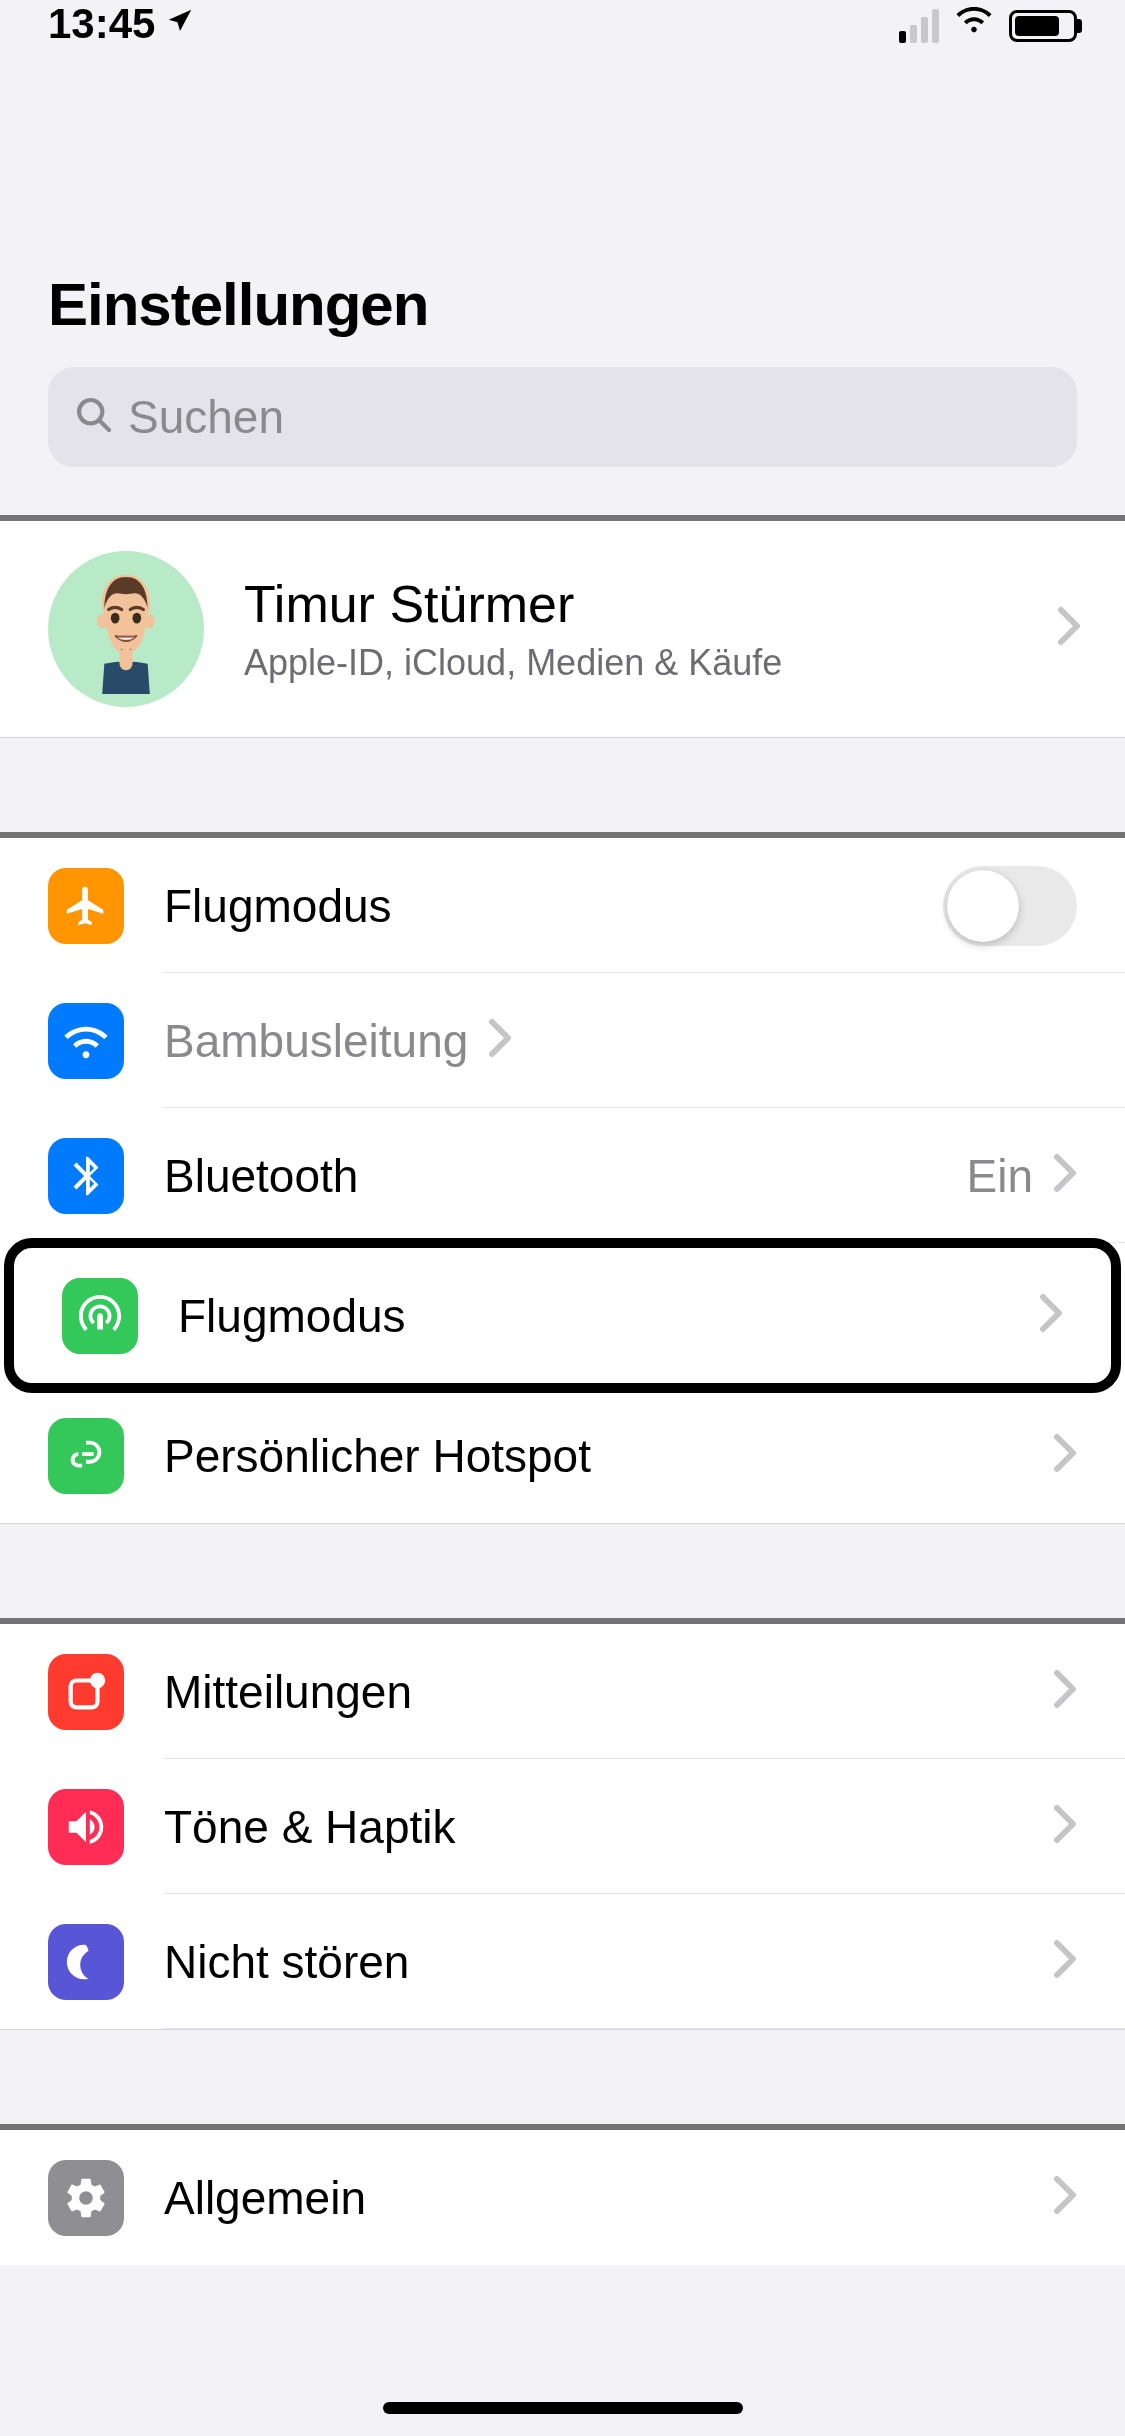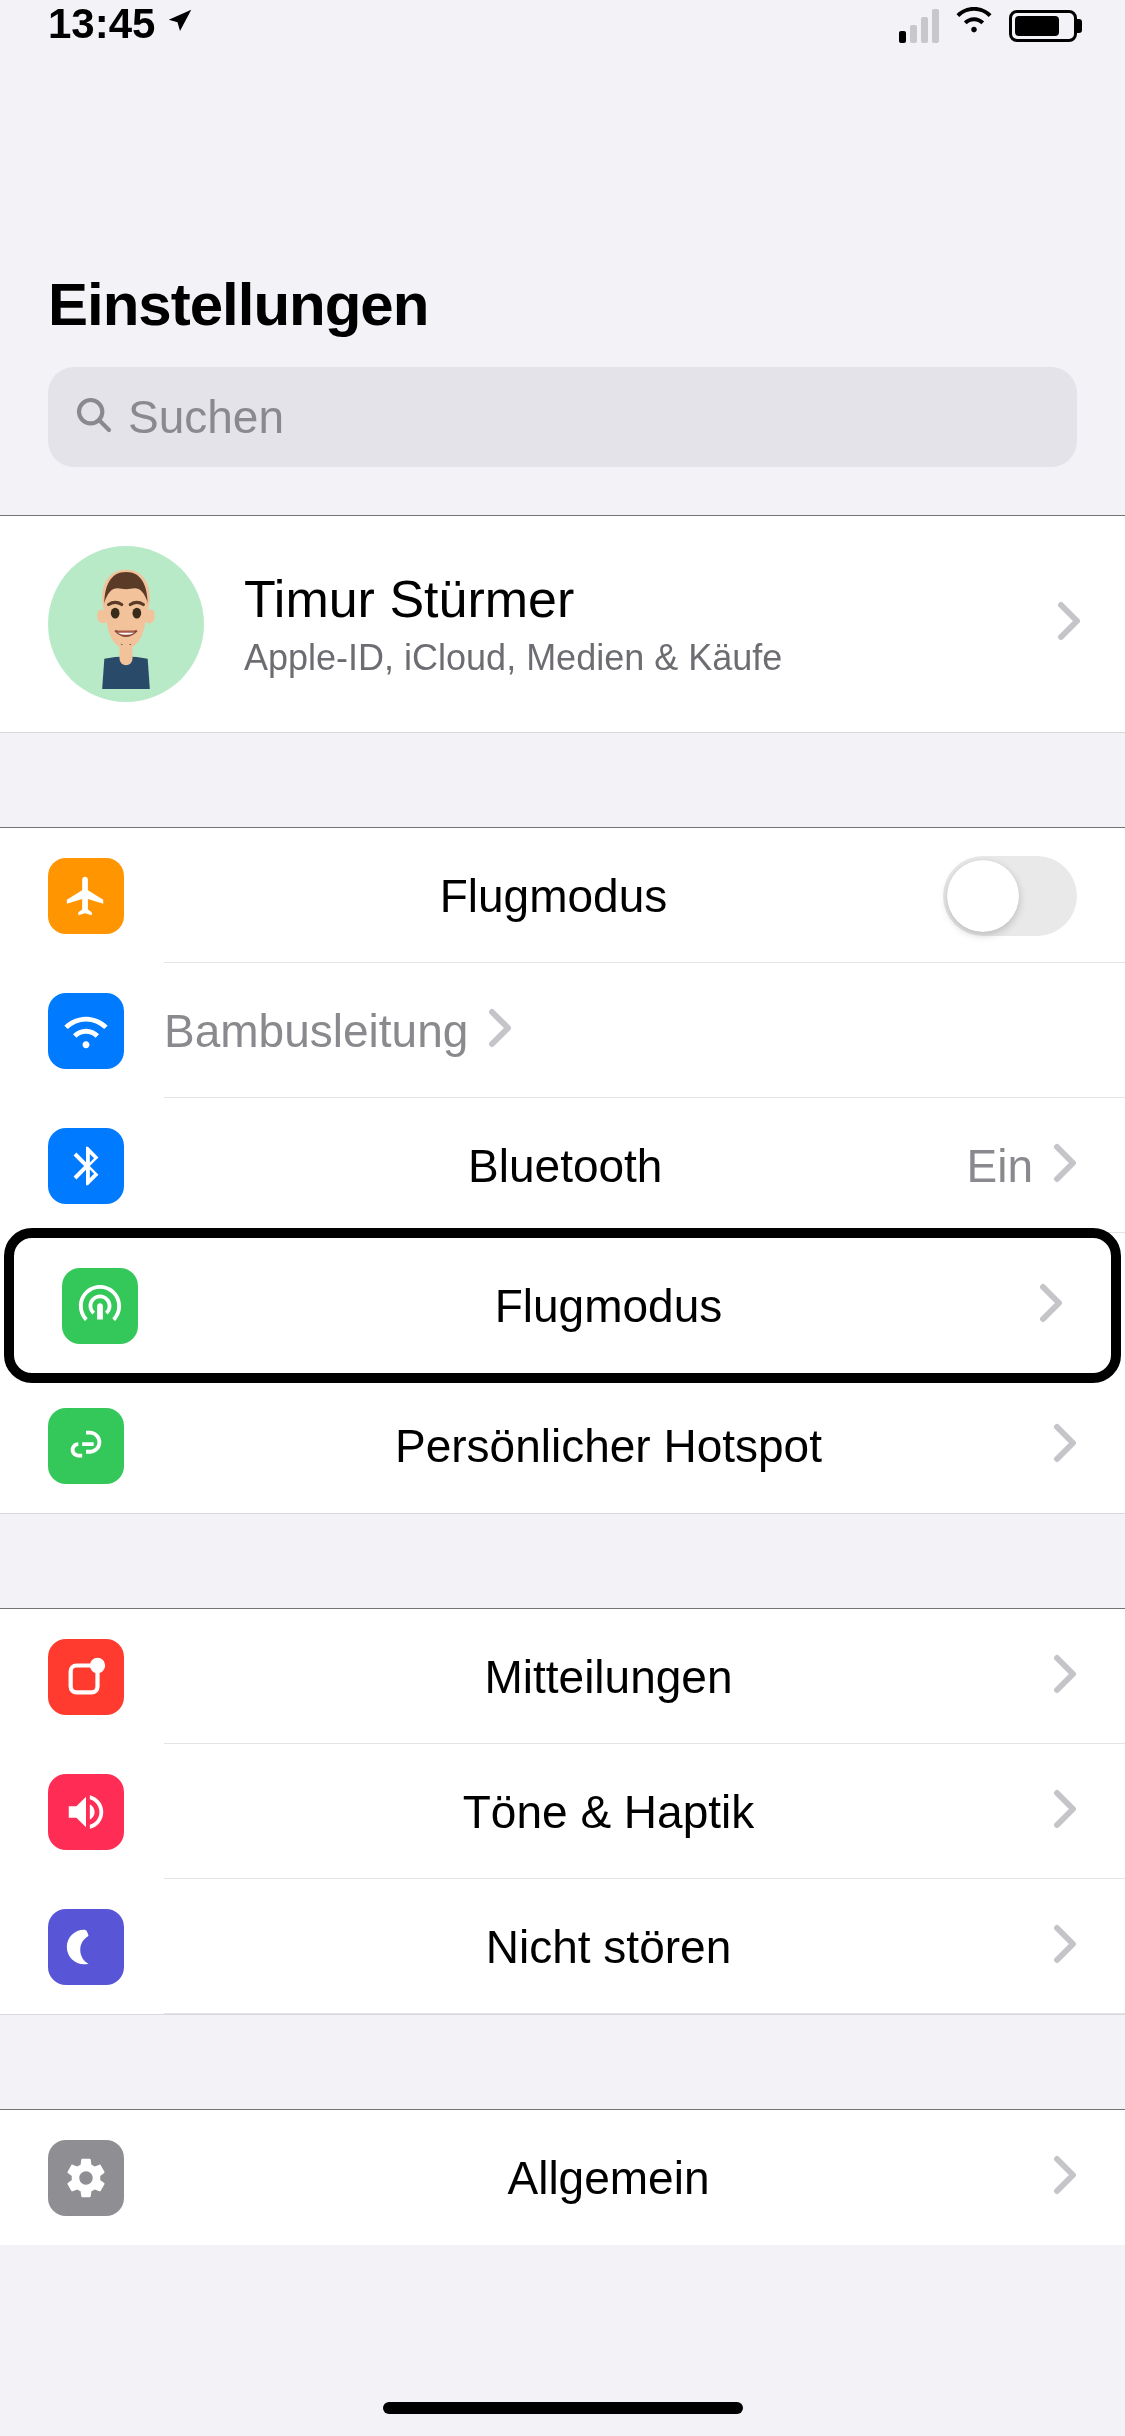--- a/index.html
+++ b/index.html
@@ -53,25 +53,25 @@
     .search-box .mag { color: #8a8a8e; }
     .search-input {
       border: none; background: transparent; font-size: 46px; color: #8a8a8e;
       width: 100%; outline: none;
     }
     .search-input::placeholder { color: #8a8a8e; }
 
     .group {
       margin-top: 46px;
       background: #fff;
-      border-top: 1px solid #737373;
+      border-top: 6px solid #737373;
       border-bottom: 1px solid #d9d9dd;
     }
     .group.first { margin-top: 48px; }
-    .group.tight { margin-top: 94px; text-align: center; }
+    .group.tight { margin-top: 94px; }
 
     .profile-row {
       display: flex; align-items: center;
       padding: 30px 48px; gap: 40px;
       min-height: 210px;
       position: relative;
     }
     .avatar {
       width: 156px; height: 156px; border-radius: 50%;
       background: #b9eac8; display: flex; align-items: center; justify-content: center;

